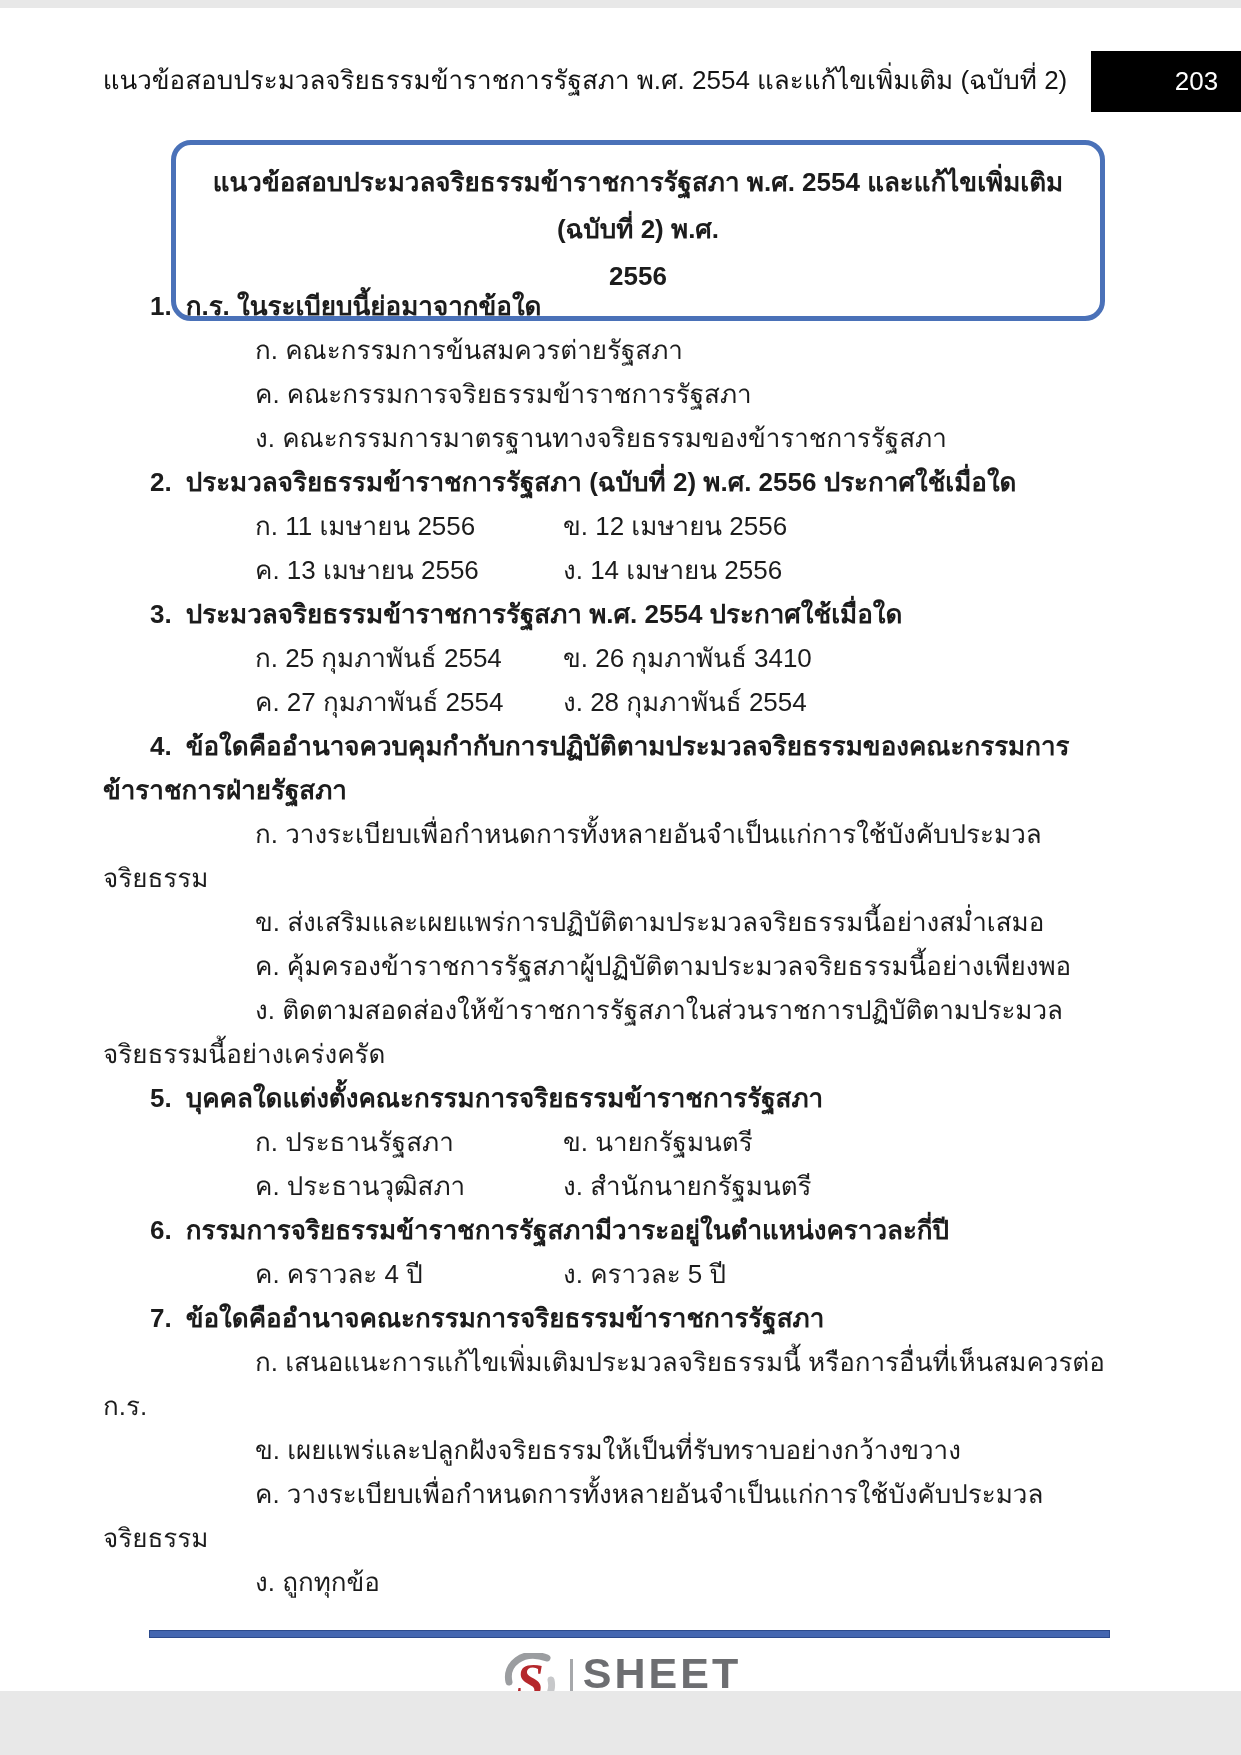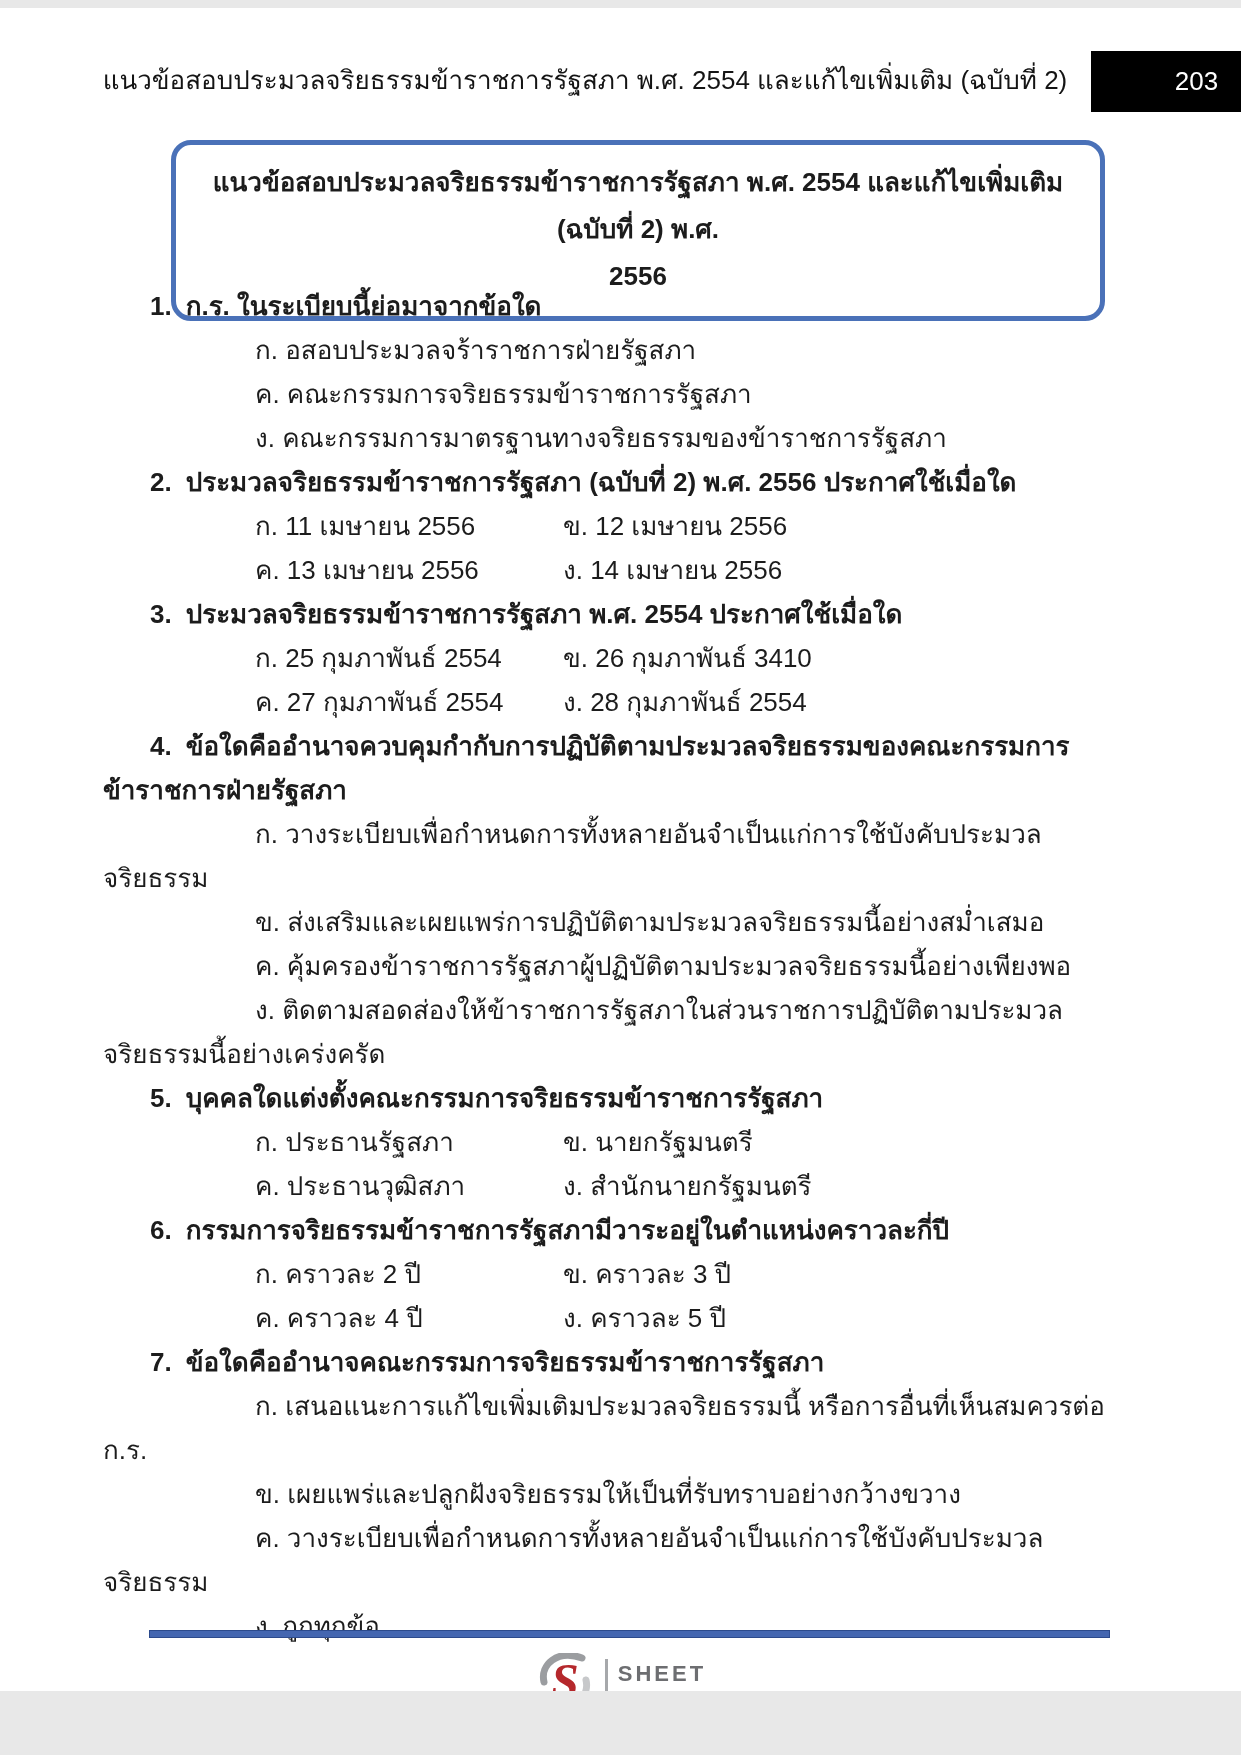--- a/index.html
+++ b/index.html
@@ -48,21 +48,21 @@
     position:absolute; top:1622px; left:149px; width:961px; height:8px;
     background:#4466b0; border:1px solid #2c4a8c; box-sizing:border-box;
   }
   .brand {
     position:absolute; top:1645px; left:0; width:1241px;
     display:flex; align-items:center; justify-content:center; gap:10px;
   }
   .brand-divider { width:3px; height:48px; background:#a6a8ab; }
   .brand-text-wrap { display:flex; flex-direction:column; }
   .brand-name {
-    font-size:22px; font-weight:700; color:#6d6e71; letter-spacing:3px;
+    font-size:43px; font-weight:700; color:#6d6e71; letter-spacing:3px;
     line-height:33px;
   }
   .brand-sub {
     font-size:12px; color:#8b5cf6; letter-spacing:8px; line-height:18px;
     margin-top:1px;
   }
 </style>
 </head>
 <body>
 
@@ -73,21 +73,21 @@
 
   <div class="title-box">
     <div>แนวข้อสอบประมวลจริยธรรมข้าราชการรัฐสภา พ.ศ. 2554 และแก้ไขเพิ่มเติม (ฉบับที่ 2) พ.ศ.</div>
     <div>2556</div>
   </div>
 
   <div class="content">
 
     <div>
       <p class="q-head"><span class="q-num">1.</span><span>ก.ร. ในระเบียบนี้ย่อมาจากข้อใด</span></p>
-      <p class="opt">ก. อสอบประมวลจร้าราชการฝ่ายรัฐสภา</p>
+      <p class="opt">ก. คณะกรรมการข้นสมควรต่ายรัฐสภา</p>
       <p class="opt">ค. คณะกรรมการจริยธรรมข้าราชการรัฐสภา</p>
       <p class="opt">ง. คณะกรรมการมาตรฐานทางจริยธรรมของข้าราชการรัฐสภา</p>
     </div>
 
     <div>
       <p class="q-head"><span class="q-num">2.</span><span>ประมวลจริยธรรมข้าราชการรัฐสภา (ฉบับที่ 2) พ.ศ. 2556 ประกาศใช้เมื่อใด</span></p>
       <p class="opt-row"><span class="c1">ก. 11 เมษายน 2556</span><span class="c2">ข. 12 เมษายน 2556</span></p>
       <p class="opt-row"><span class="c1">ค. 13 เมษายน 2556</span><span class="c2">ง. 14 เมษายน 2556</span></p>
     </div>
 
@@ -106,21 +106,20 @@
     </div>
 
     <div>
       <p class="q-head"><span class="q-num">5.</span><span>บุคคลใดแต่งตั้งคณะกรรมการจริยธรรมข้าราชการรัฐสภา</span></p>
       <p class="opt-row"><span class="c1">ก. ประธานรัฐสภา</span><span class="c2">ข. นายกรัฐมนตรี</span></p>
       <p class="opt-row"><span class="c1">ค. ประธานวุฒิสภา</span><span class="c2">ง. สำนักนายกรัฐมนตรี</span></p>
     </div>
 
     <div>
       <p class="q-head"><span class="q-num">6.</span><span>กรรมการจริยธรรมข้าราชการรัฐสภามีวาระอยู่ในตำแหน่งคราวละกี่ปี</span></p>
-      <p class="opt-row"><span class="c1">ก. คราวละ 2 ปี</span><span class="c2">ข. คราวละ 3 ปี</span></p>
       <p class="opt-row"><span class="c1">ค. คราวละ 4 ปี</span><span class="c2">ง. คราวละ 5 ปี</span></p>
     </div>
 
     <div>
       <p class="q-head"><span class="q-num">7.</span><span>ข้อใดคืออำนาจคณะกรรมการจริยธรรมข้าราชการรัฐสภา</span></p>
       <p class="opt">ก. เสนอแนะการแก้ไขเพิ่มเติมประมวลจริยธรรมนี้ หรือการอื่นที่เห็นสมควรต่อ ก.ร.</p>
       <p class="opt">ข. เผยแพร่และปลูกฝังจริยธรรมให้เป็นที่รับทราบอย่างกว้างขวาง</p>
       <p class="opt">ค. วางระเบียบเพื่อกำหนดการทั้งหลายอันจำเป็นแก่การใช้บังคับประมวลจริยธรรม</p>
       <p class="opt">ง. ถูกทุกข้อ</p>
     </div>

